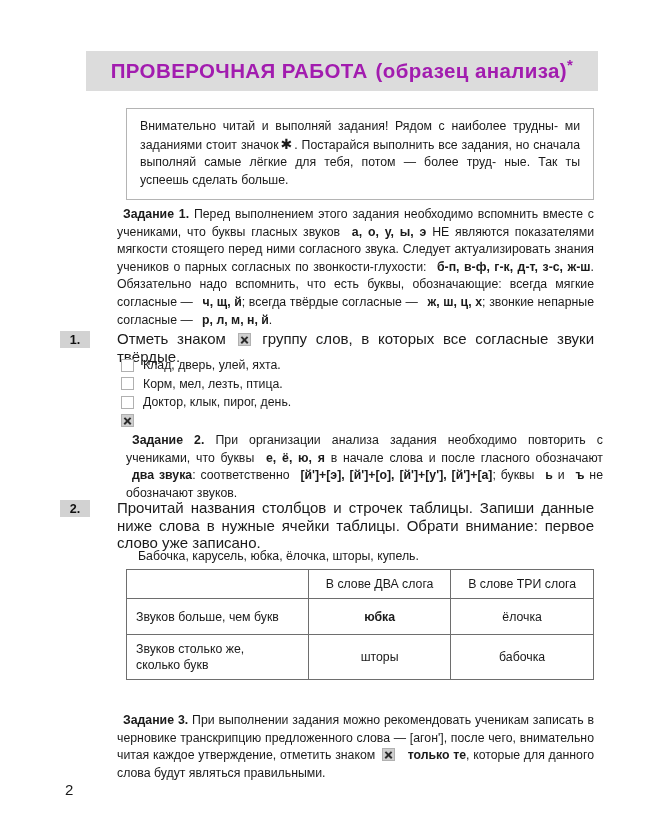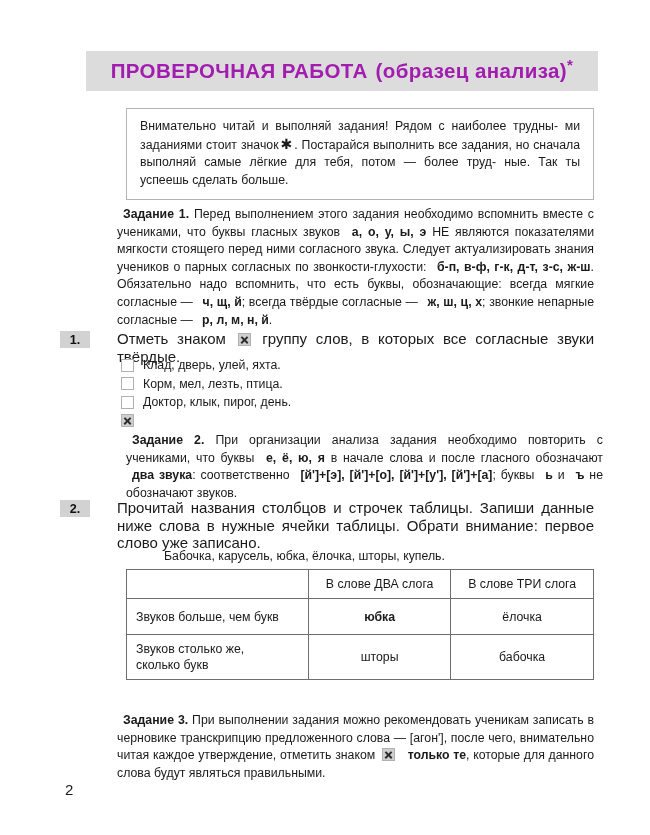--- a/index.html
+++ b/index.html
@@ -160,21 +160,21 @@
   .opt-label {
     font-size: 12.3px;
     color: #1a1a1a;
     margin-left: 9px;
     white-space: nowrap;
   }
 
   
   #wordlist {
     position: absolute;
-    left: 164px;
+    left: 138px;
     top: 549px;
     font-size: 12.3px;
     color: #1a1a1a;
     white-space: nowrap;
   }
 
   
   .tbl {
     position: absolute;
     left: 126px;

